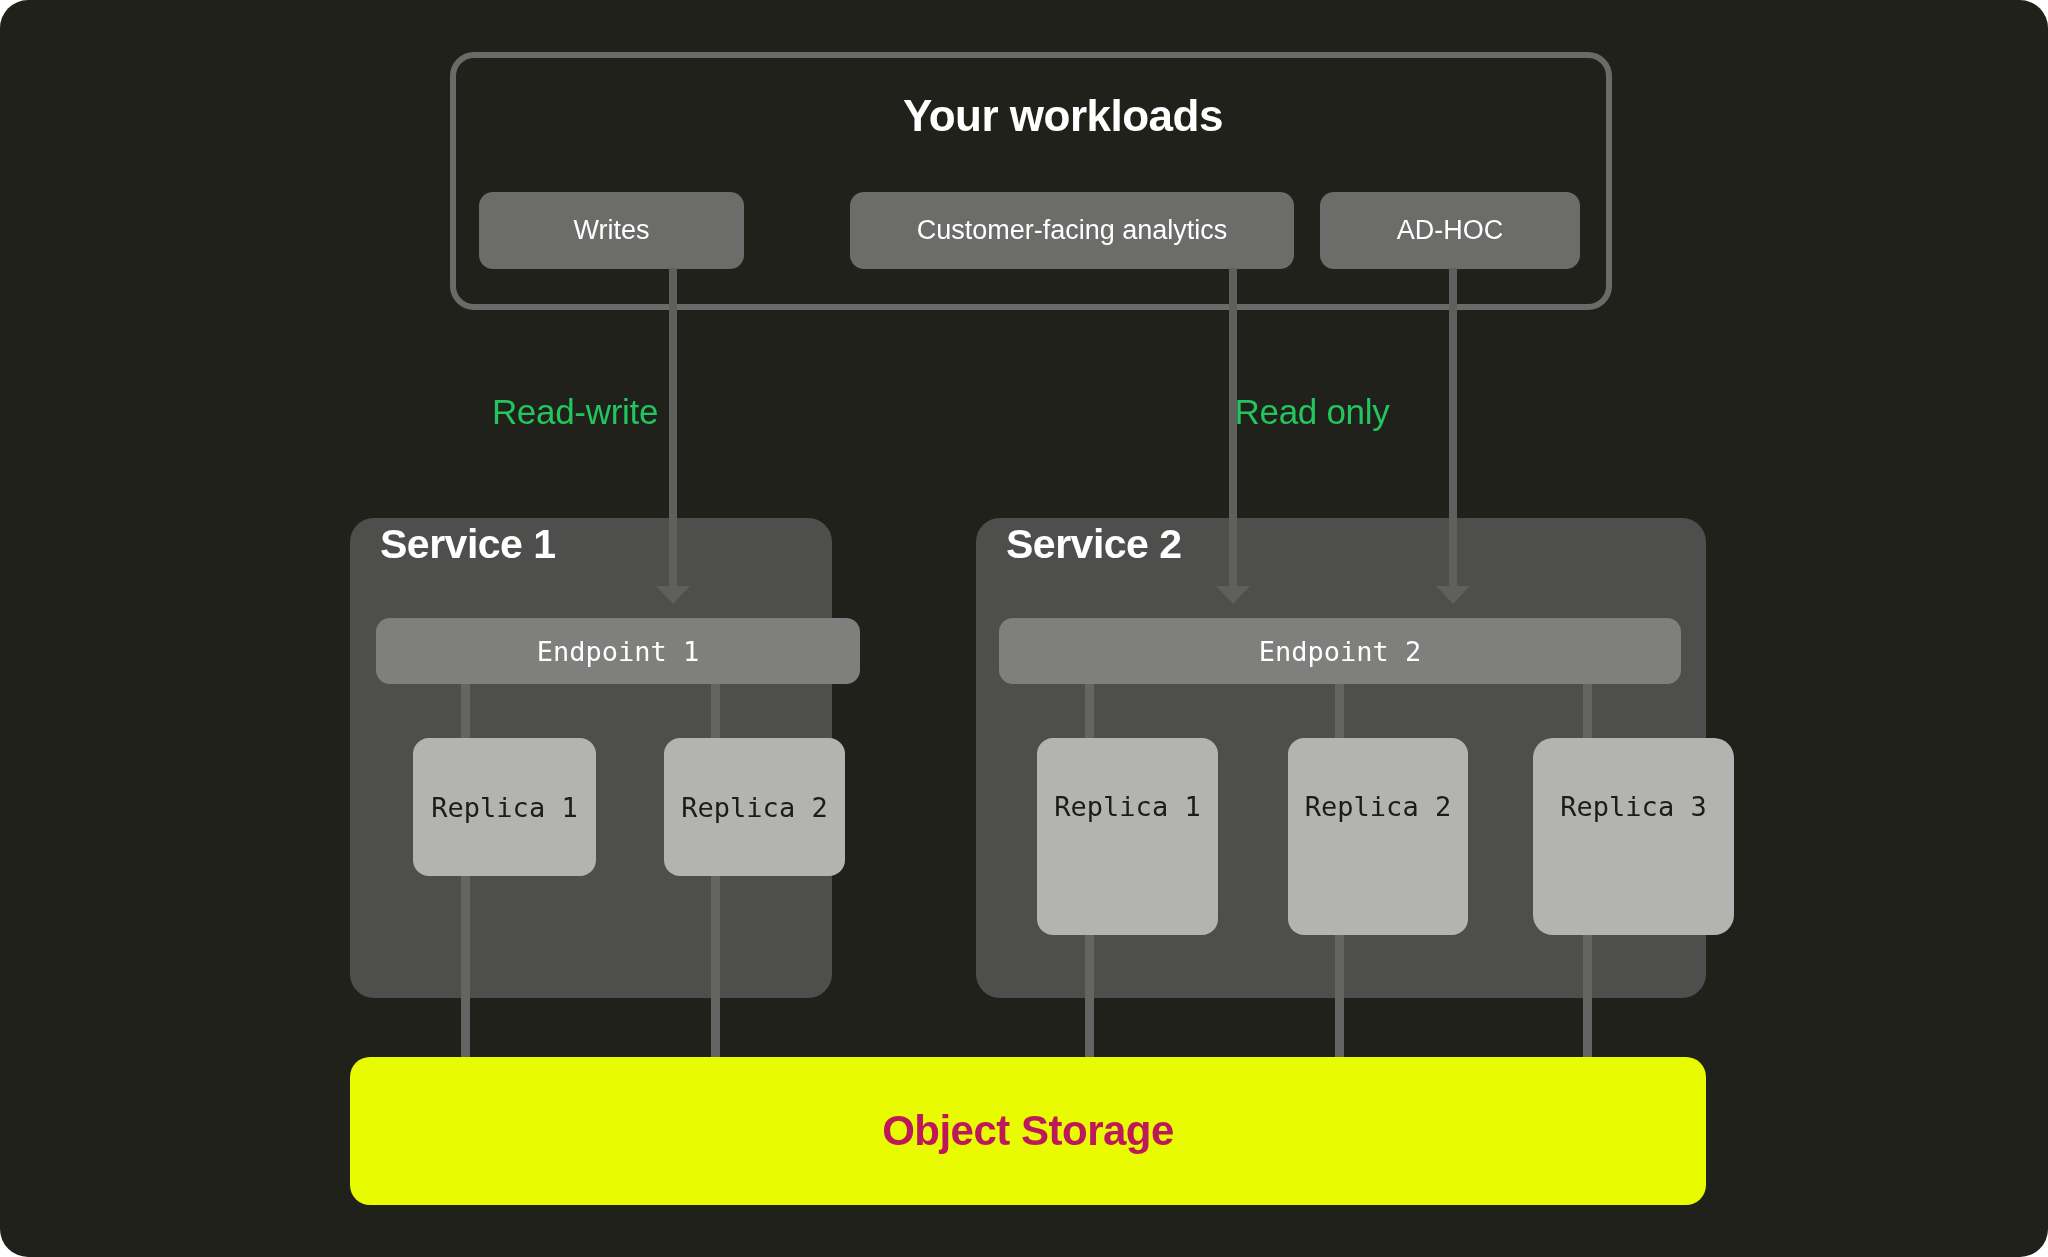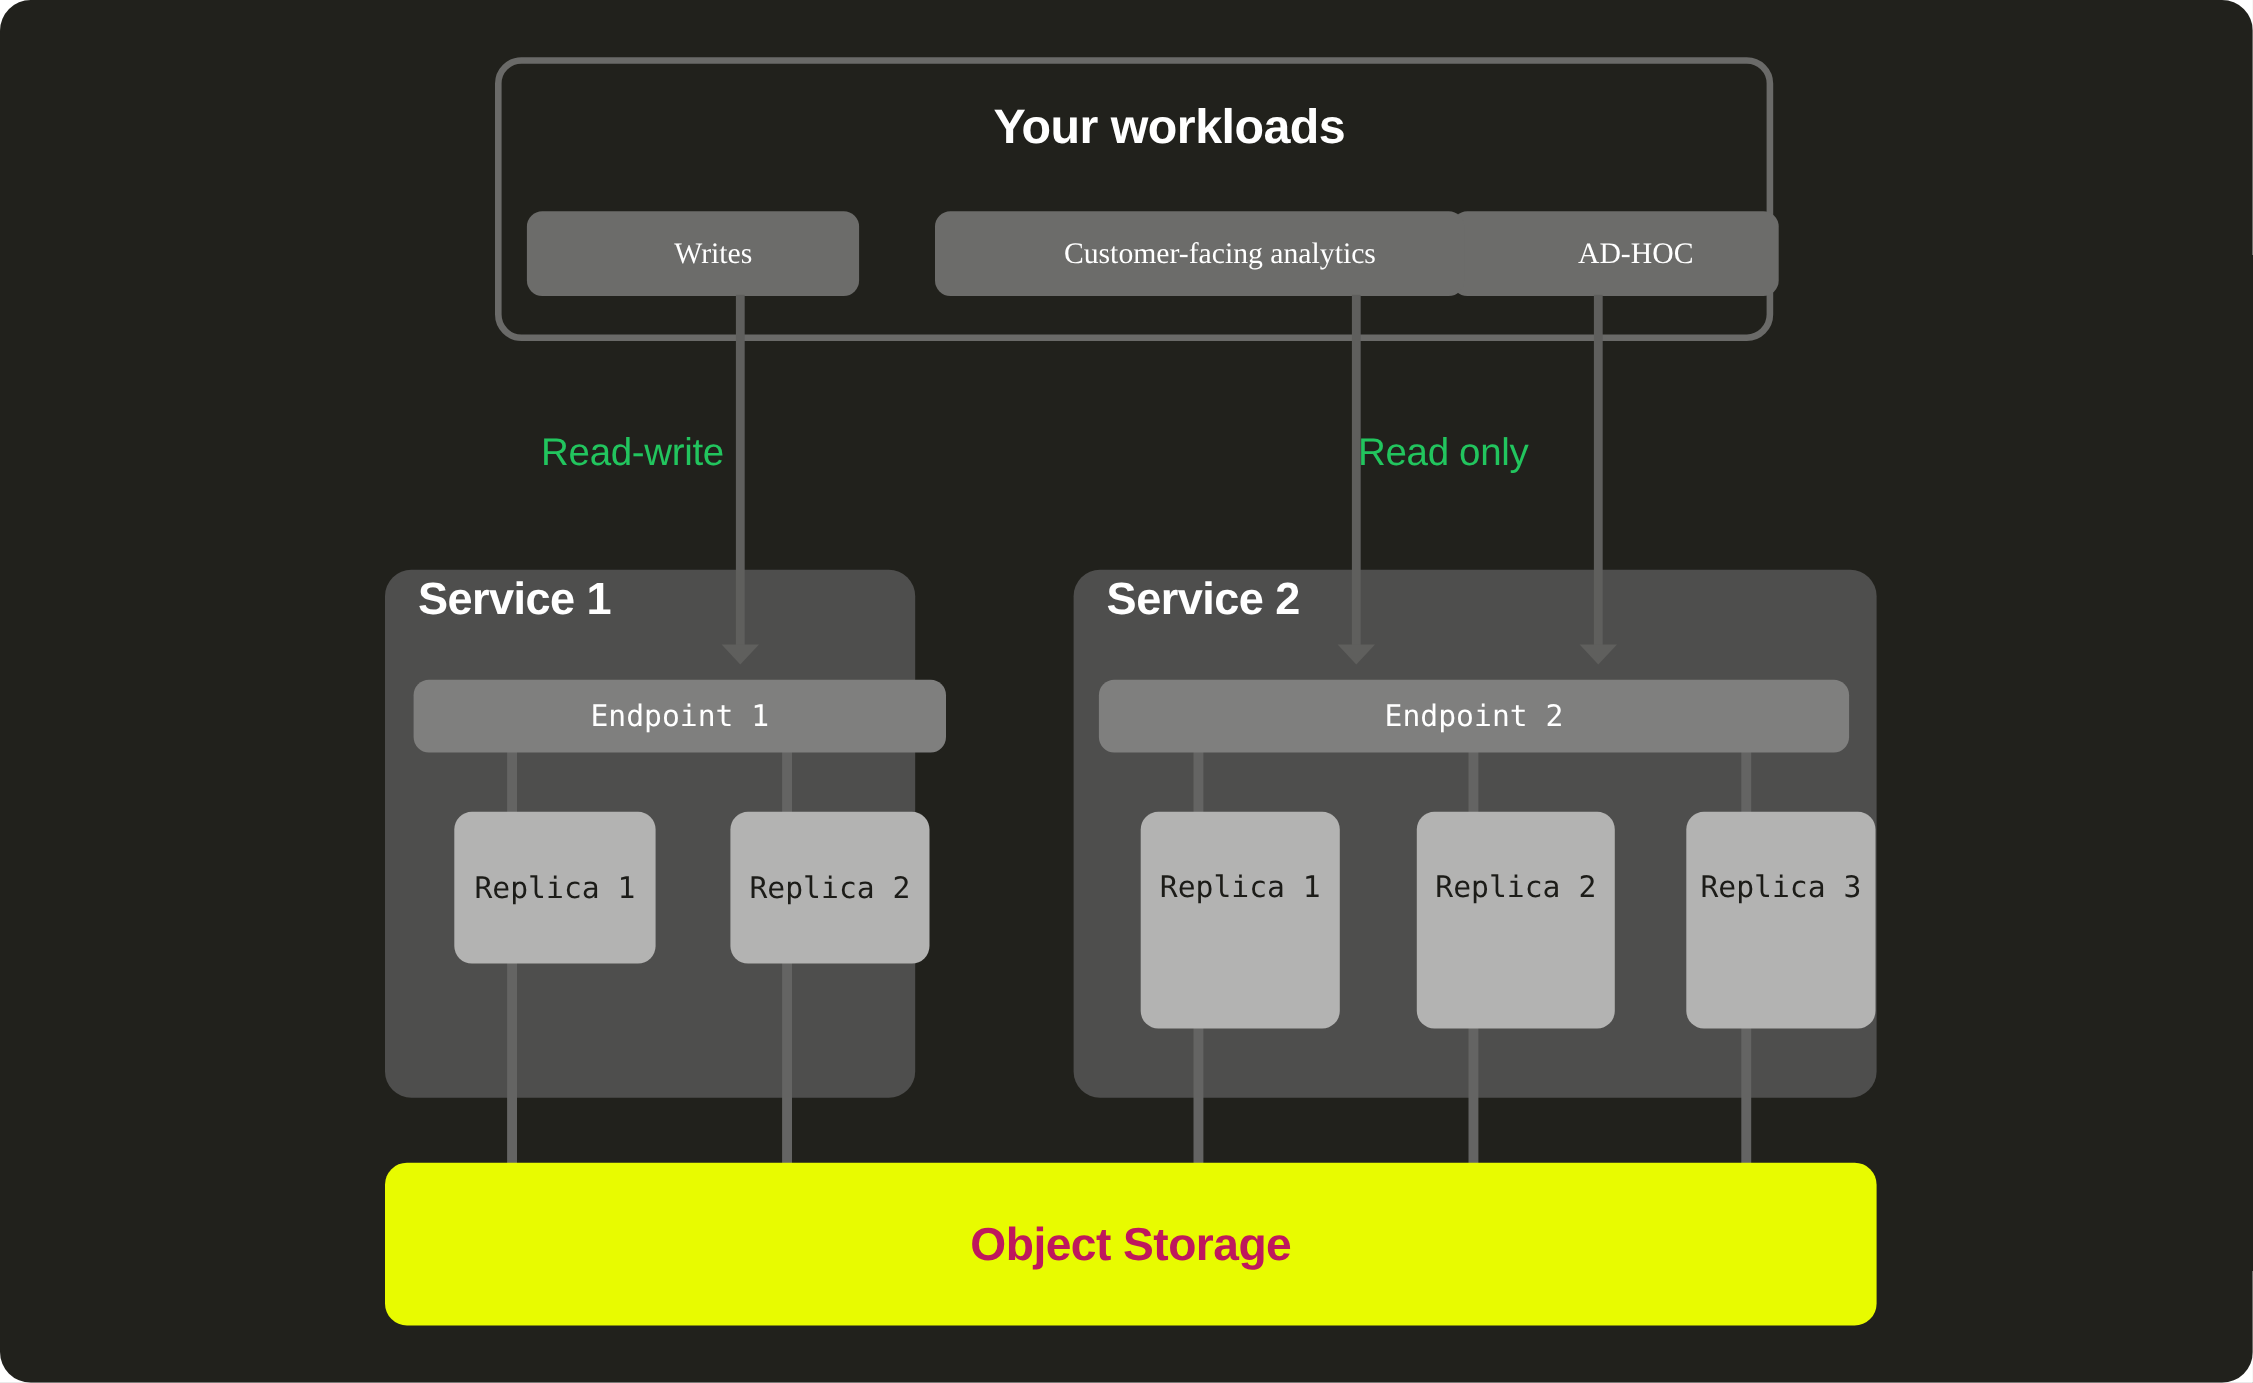--- a/index.html
+++ b/index.html
@@ -40,24 +40,23 @@
   }
   .pill {
     position: absolute;
     top: 192px; height: 77px;
     background: #6c6c6a;
     border-radius: 14px;
     display: flex;
     align-items: center;
     justify-content: center;
     color: #ffffff;
-    font-family: Liberation Serif, serif;
+    font-family: Liberation Sans, sans-serif;
     font-size: 27px;
     white-space: nowrap;
-    padding-left: 37px;
   }
   .pill-writes    { left: 479px;  width: 265px; }
   .pill-analytics { left: 850px;  width: 444px; }
   .pill-adhoc     { left: 1320px; width: 260px; }
 
   
   .vline {
     position: absolute;
     width: 8px;
     background: #5f5f5d;
@@ -153,21 +152,21 @@
     box-sizing: border-box;
     white-space: nowrap;
     margin-left: 38px;
   }
   .replica-short { height: 138px; align-items: center; }
   .replica-tall  { height: 197px; align-items: flex-start; padding-top: 53px; }
   .s1-r1 { left: 375px;  width: 183px; }
   .s1-r2 { left: 626px;  width: 181px; }
   .s2-r1 { left: 999px;  width: 181px; }
   .s2-r2 { left: 1250px; width: 180px; }
-  .s2-r3 { left: 1495px; width: 172px; }
+  .s2-r3 { left: 1495px; width: 201px; border-radius: 20px; }
 
   
   .storage {
     position: absolute;
     left: 350px; top: 1057px;
     width: 1356px; height: 148px;
     background: #e8fb00;
     border-radius: 20px;
     display: flex;
     align-items: center;

